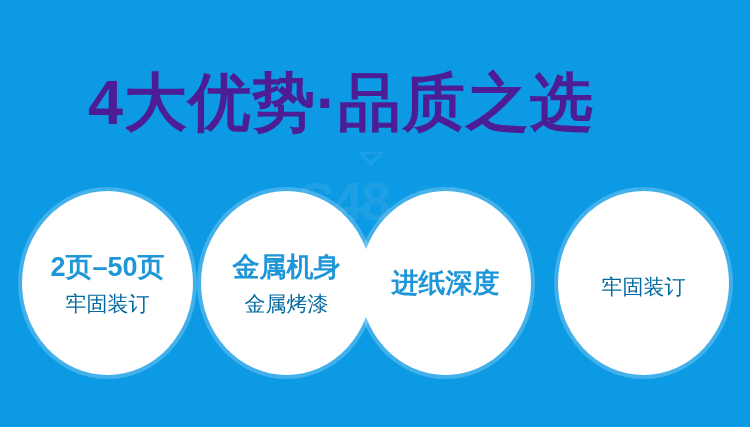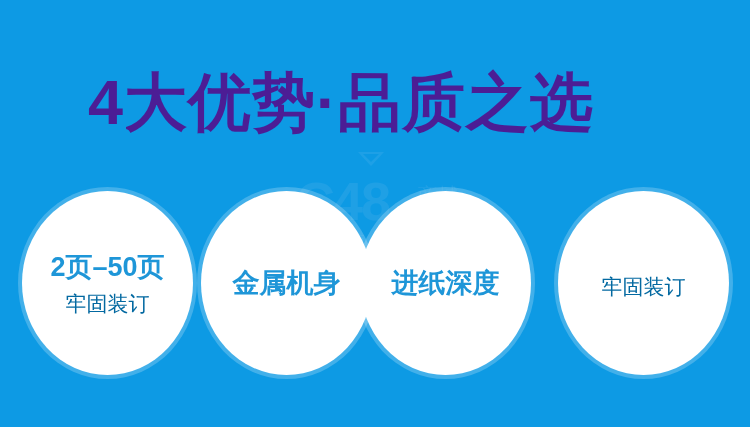--- a/index.html
+++ b/index.html
@@ -159,20 +159,21 @@
 
   <div class="circles">
 
     <div class="bubble bubble-0">
       <div class="b-title">2页–50页</div>
       <div class="b-sub">牢固装订</div>
     </div>
 
     <div class="bubble bubble-1">
       <div class="b-title">金属机身</div>
+      <div class="b-sub">金属烤漆</div>
     </div>
 
     <div class="bubble bubble-2">
       <div class="b-title">进纸深度</div>
     </div>
 
     <div class="bubble bubble-3">
       <div class="b-sub">牢固装订</div>
     </div>
 

